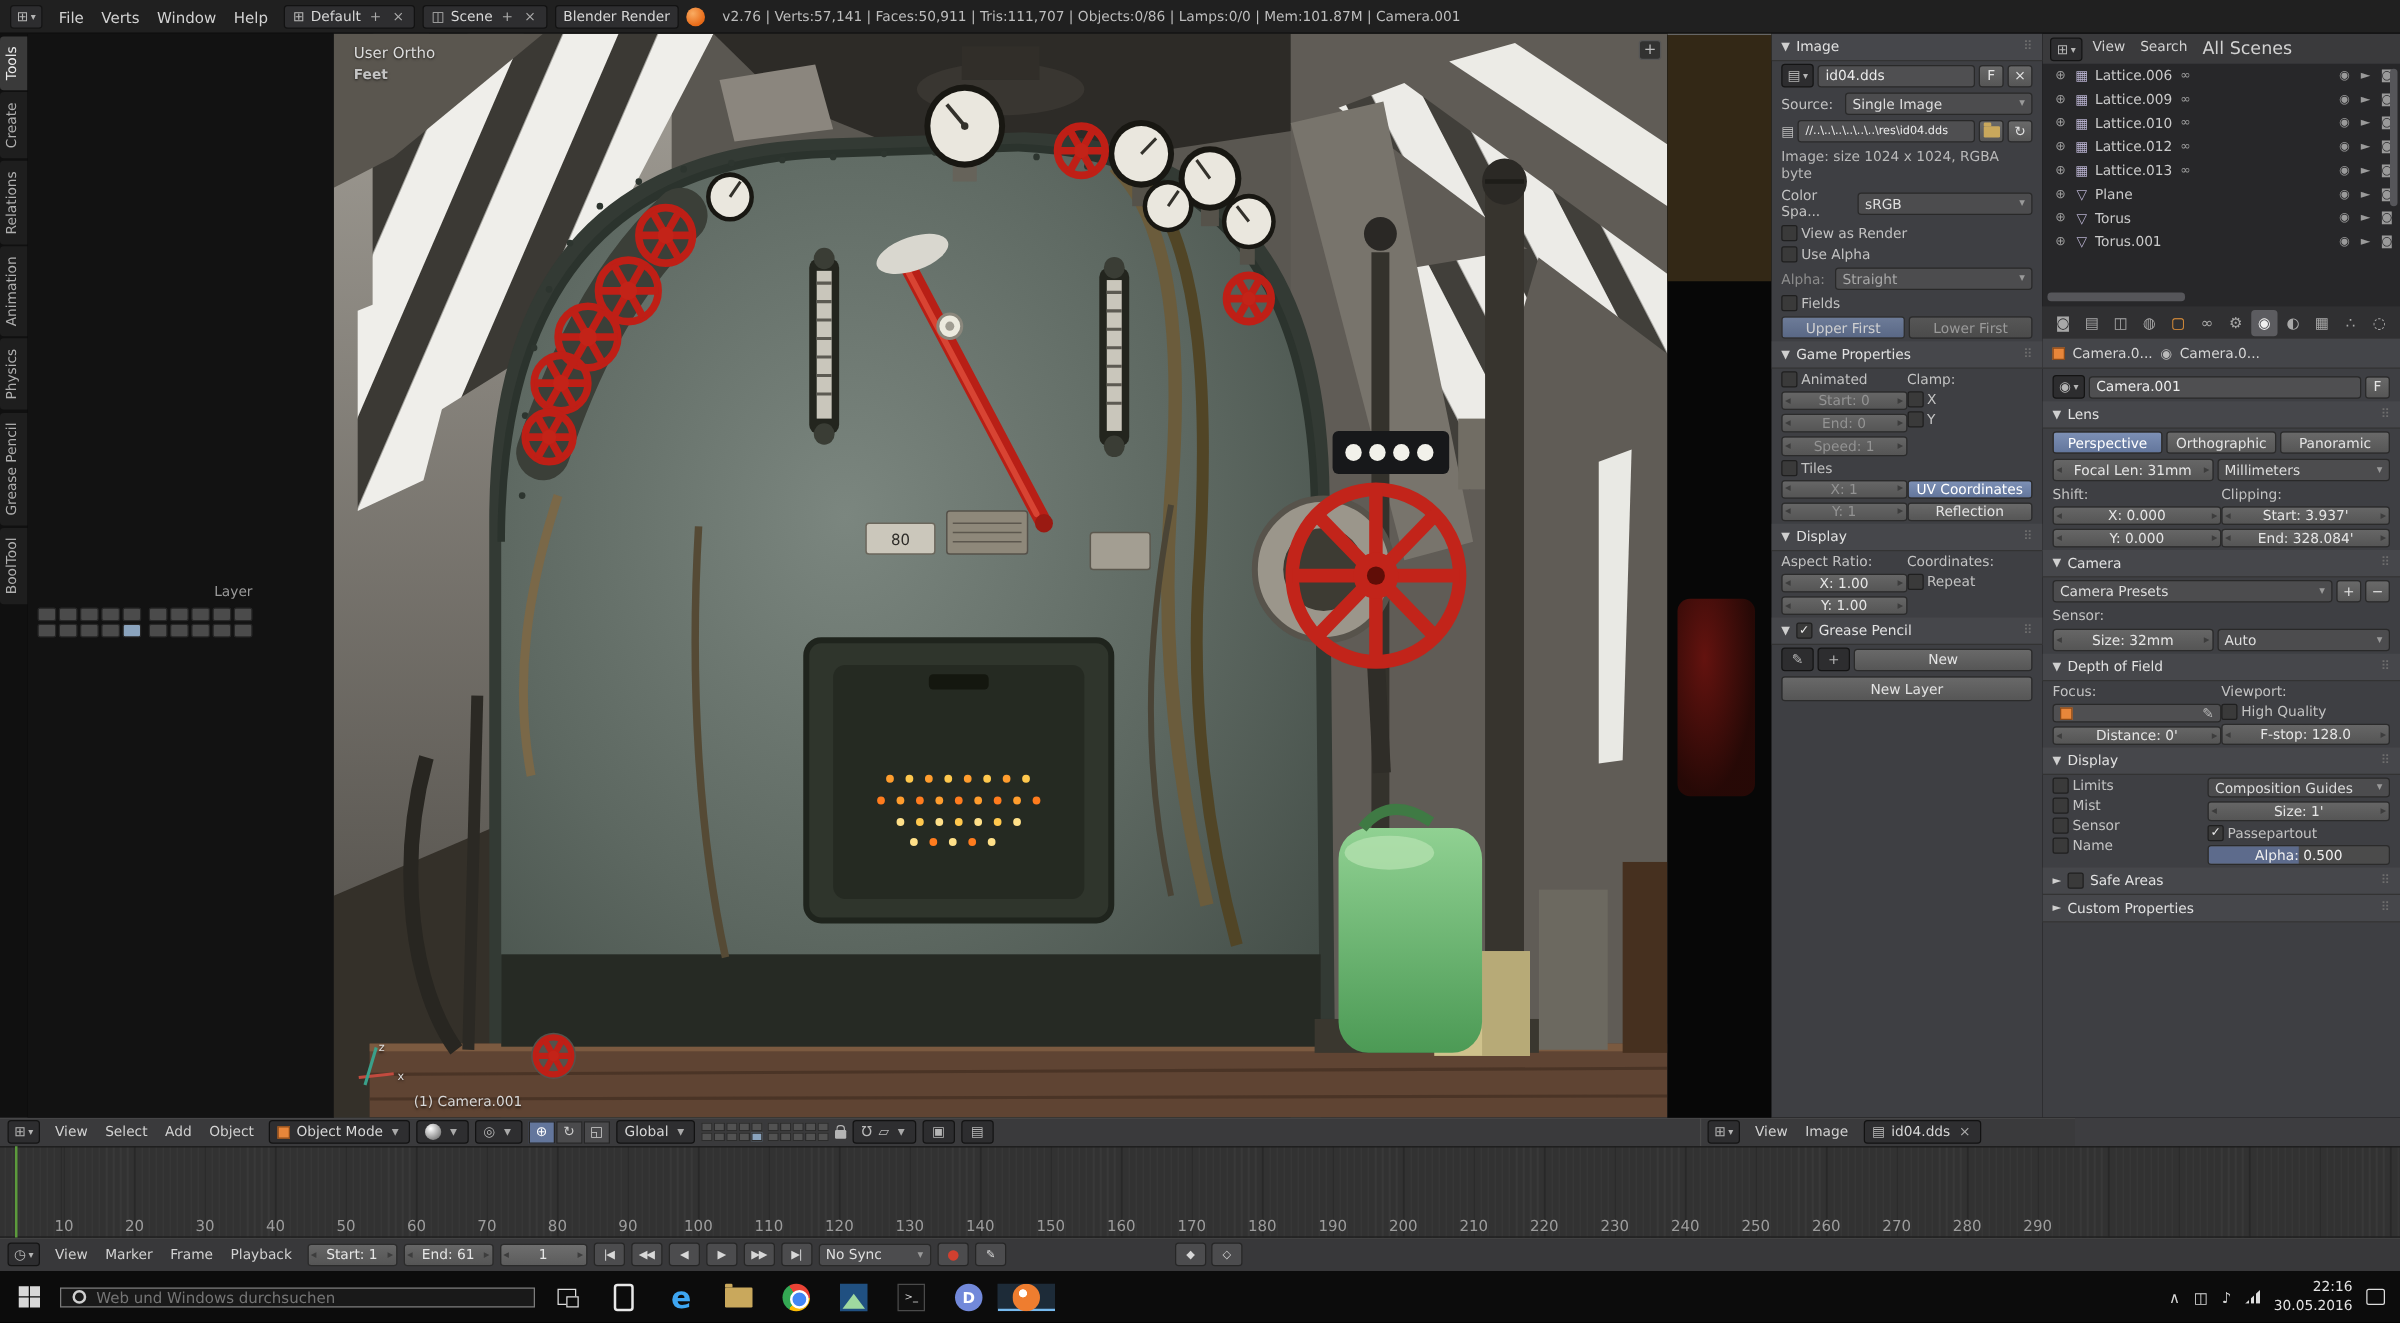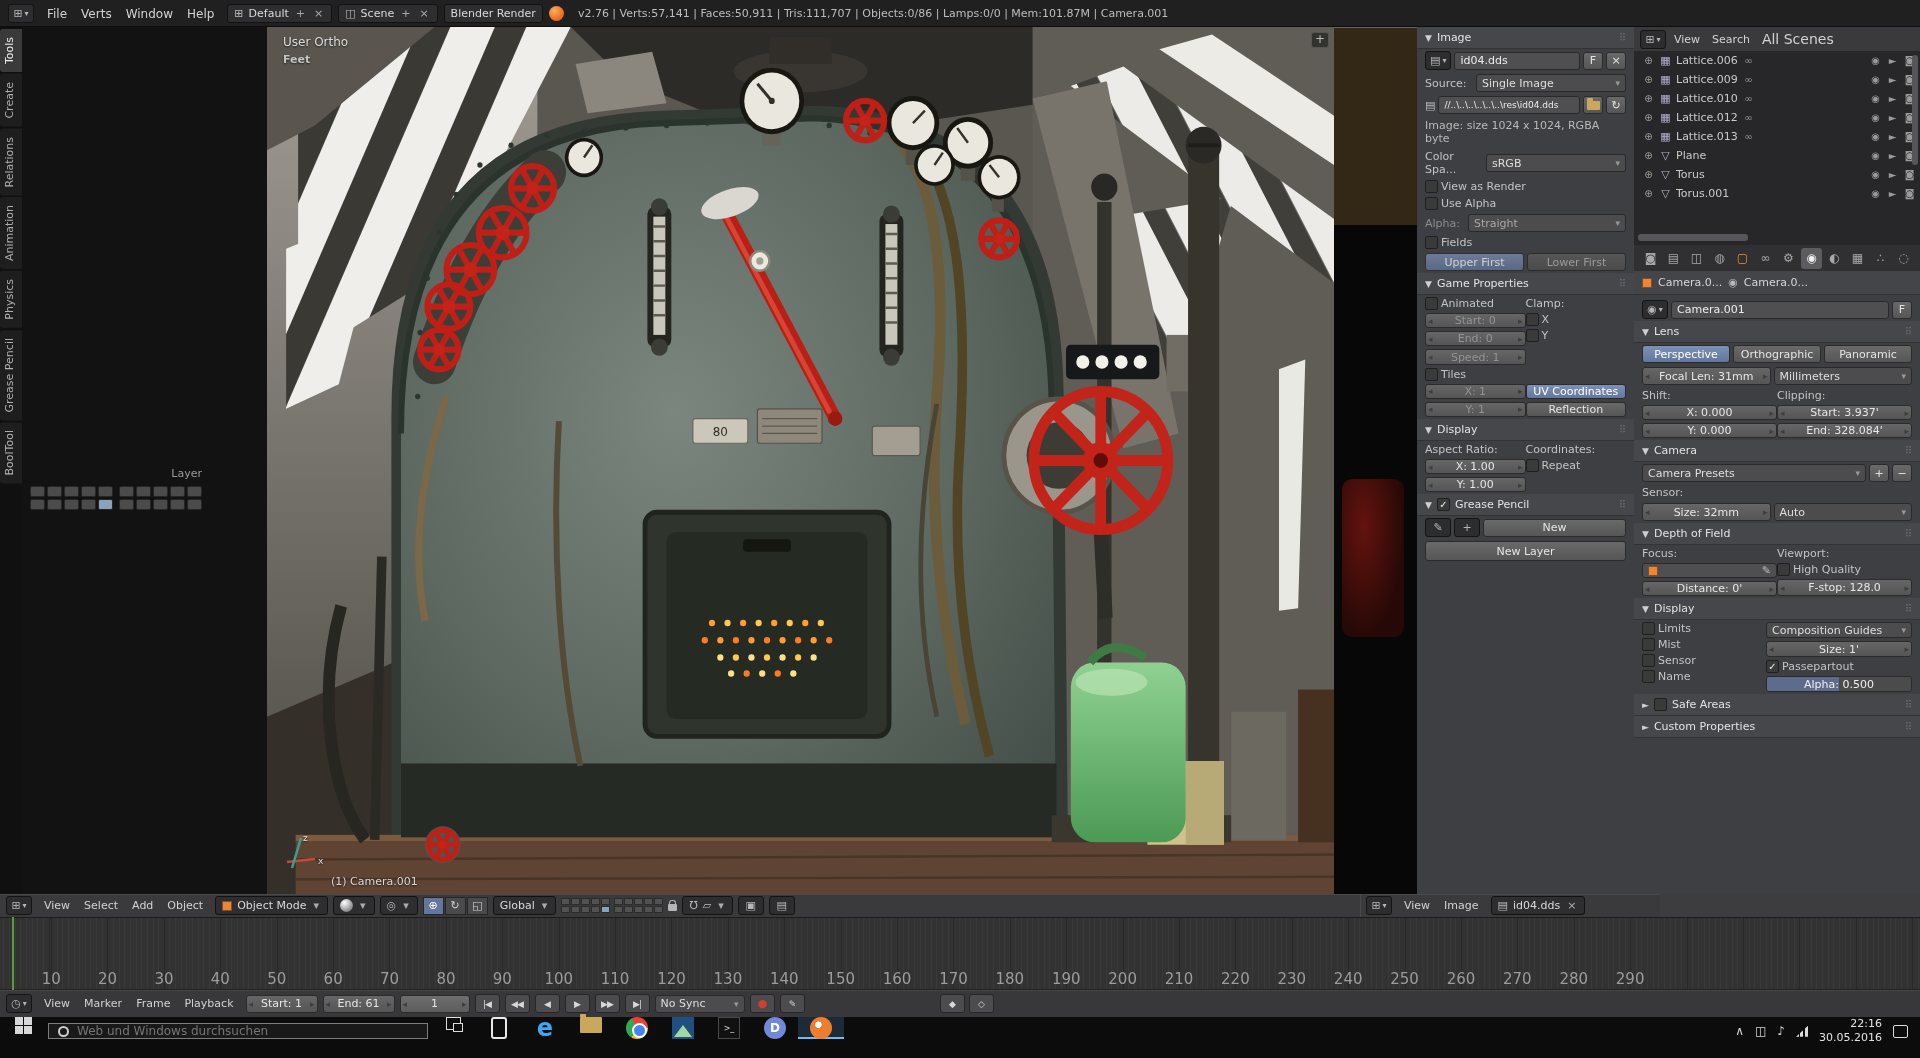--- a/index.html
+++ b/index.html
@@ -8,21 +8,21 @@
     -webkit-user-select:none; user-select:none; }
   .screen { width:1920px; height:1058px; position:relative; }
 
   
   .topbar { height:27px; background:#202020; display:flex; align-items:center; gap:6px;
     padding:0 8px; box-shadow:inset 0 -1px 0 #0d0d0d; }
   .echip { display:flex; align-items:center; justify-content:center; gap:2px; height:19px;
     min-width:26px; padding:0 4px; background:#2d2d2f; border:1px solid #141414; border-radius:3px;
     color:#b5b5b5; font-size:11px; }
   .menu { padding:0 7px; color:#d2d2d2; font-size:12px; cursor:default; }
-  .menus { display:flex; align-items:center; }
+  .menus { display:flex; }
   .chip { display:flex; align-items:center; gap:5px; height:19px; padding:0 6px;
     background:#2e2e30; border:1px solid #121212; border-radius:3px; color:#d8d8d8; font-size:11px; }
   .chip .mini { color:#aaa; font-size:11px; padding:0 2px; }
   .blogo { width:15px; height:15px; border-radius:50%;
     background:radial-gradient(circle at 35% 32%, #f9ac62, #e86a17 70%); }
   .stats { margin-left:8px; color:#bdbdbd; font-size:11px; white-space:nowrap; }
 
   
   .main { height:867px; display:flex; }
 
@@ -139,36 +139,36 @@
   .lock::before { content:""; position:absolute; top:-4px; left:1px; width:5px; height:5px;
     border:1.5px solid #b5b5b5; border-bottom:none; border-radius:3px 3px 0 0; }
 
   
   .ruler { height:73px; position:relative; background-color:#323232;
     background-image:
       repeating-linear-gradient(90deg, rgba(0,0,0,.30) 0 1px, transparent 1px 56.4px),
       repeating-linear-gradient(90deg, rgba(255,255,255,.035) 0 1px, transparent 1px 5.64px);
     background-position-x:51px; box-shadow:inset 0 1px 0 #1c1c1c, inset 0 -1px 0 #222; }
   .ticks { position:absolute; left:23px; bottom:2px; display:flex; }
-  .ticks span { width:56.4px; text-align:center; font-size:15px; color:#9c9c9c; }
+  .ticks span { width:56.4px; text-align:center; font-size:12px; color:#9c9c9c; }
   .playhead { position:absolute; left:12px; top:0; bottom:0; width:2px; background:#5c9a3c; }
 
   .tlh { height:27px; background:#38383a; display:flex; align-items:center; gap:5px; padding:0 6px;
     box-shadow:inset 0 1px 0 #464646; font-size:11px; }
   .tlh .num { flex:0 0 72px; }
   .tlh .num.frame { flex:0 0 70px; background:linear-gradient(#6e6e6e,#5c5c5c); }
   .tbtn { width:25px; height:19px; display:flex; align-items:center; justify-content:center;
     background:#4c4c4e; border:1px solid #262626; border-radius:3px; color:#d8d8d8;
     font-size:9px; letter-spacing:-1px; }
   .tbtn.rec { color:#d04030; font-size:11px; }
   .tlh .drop { flex:0 0 90px; }
   .keys { margin-left:130px; display:flex; gap:4px; }
 
   
-  .taskbar { height:41px; background:#0c0c0c; display:flex; align-items:flex-start; }
+  .taskbar { height:41px; background:#0c0c0c; display:flex; align-items:center; }
   .tstart { width:46px; display:flex; align-items:center; justify-content:center; }
   .winlogo { display:grid; grid-template-columns:8px 8px; grid-auto-rows:8px; gap:1px; }
   .winlogo i { background:#d8d8d8; }
   .tsearch { width:380px; margin:6px 2px; background:#191919; border:1px solid #7c7c7c;
     display:flex; align-items:center; gap:8px; padding:0 9px; }
   .tsearch input { flex:1; background:transparent; border:none; outline:none; color:#b9b9b9;
     font-size:12px; font-family:inherit; }
   .ring { width:11px; height:11px; border:2px solid #cfcfcf; border-radius:50%; }
   .tview { width:46px; display:flex; align-items:center; justify-content:center; }
   .tv-ico { width:15px; height:13px; border:1px solid #ddd; position:relative; }

